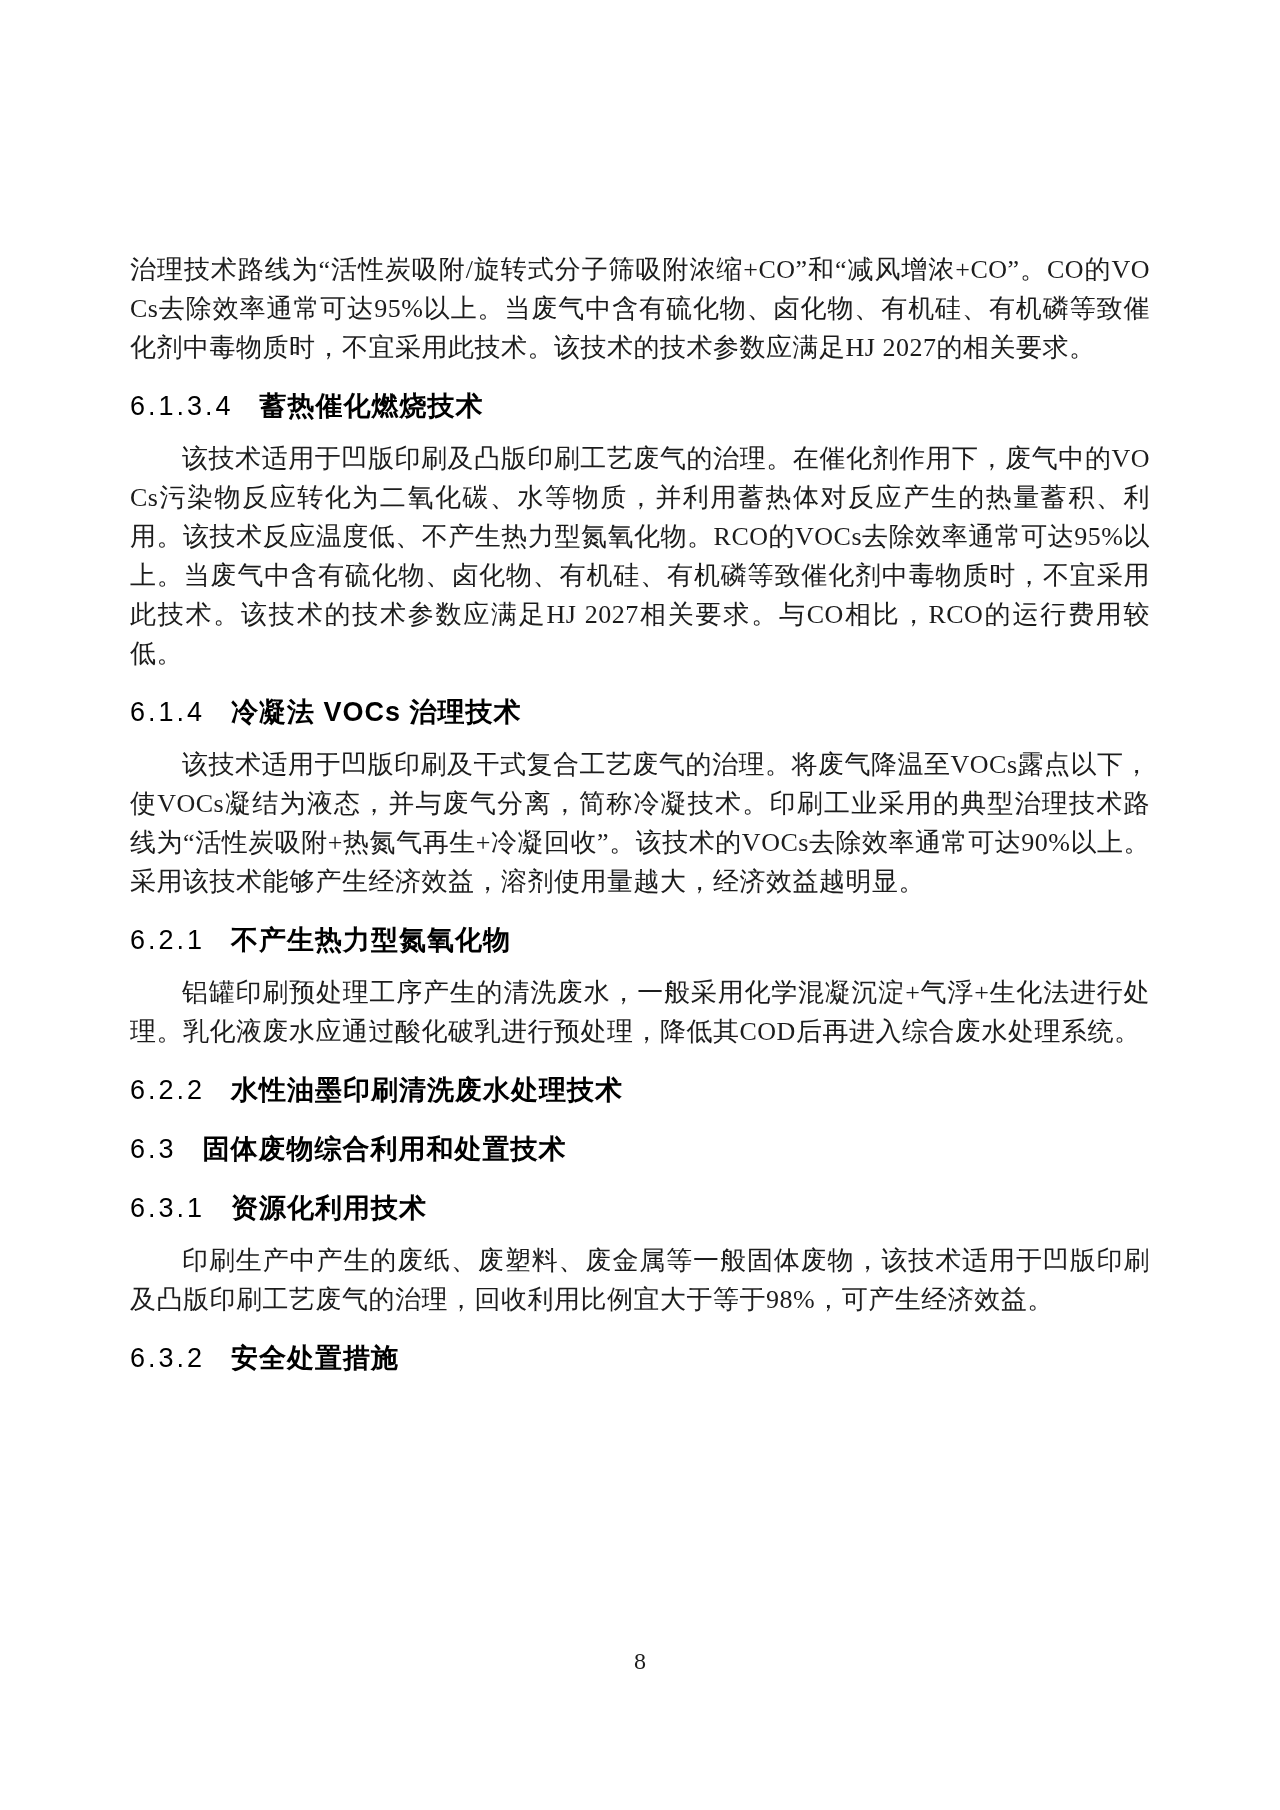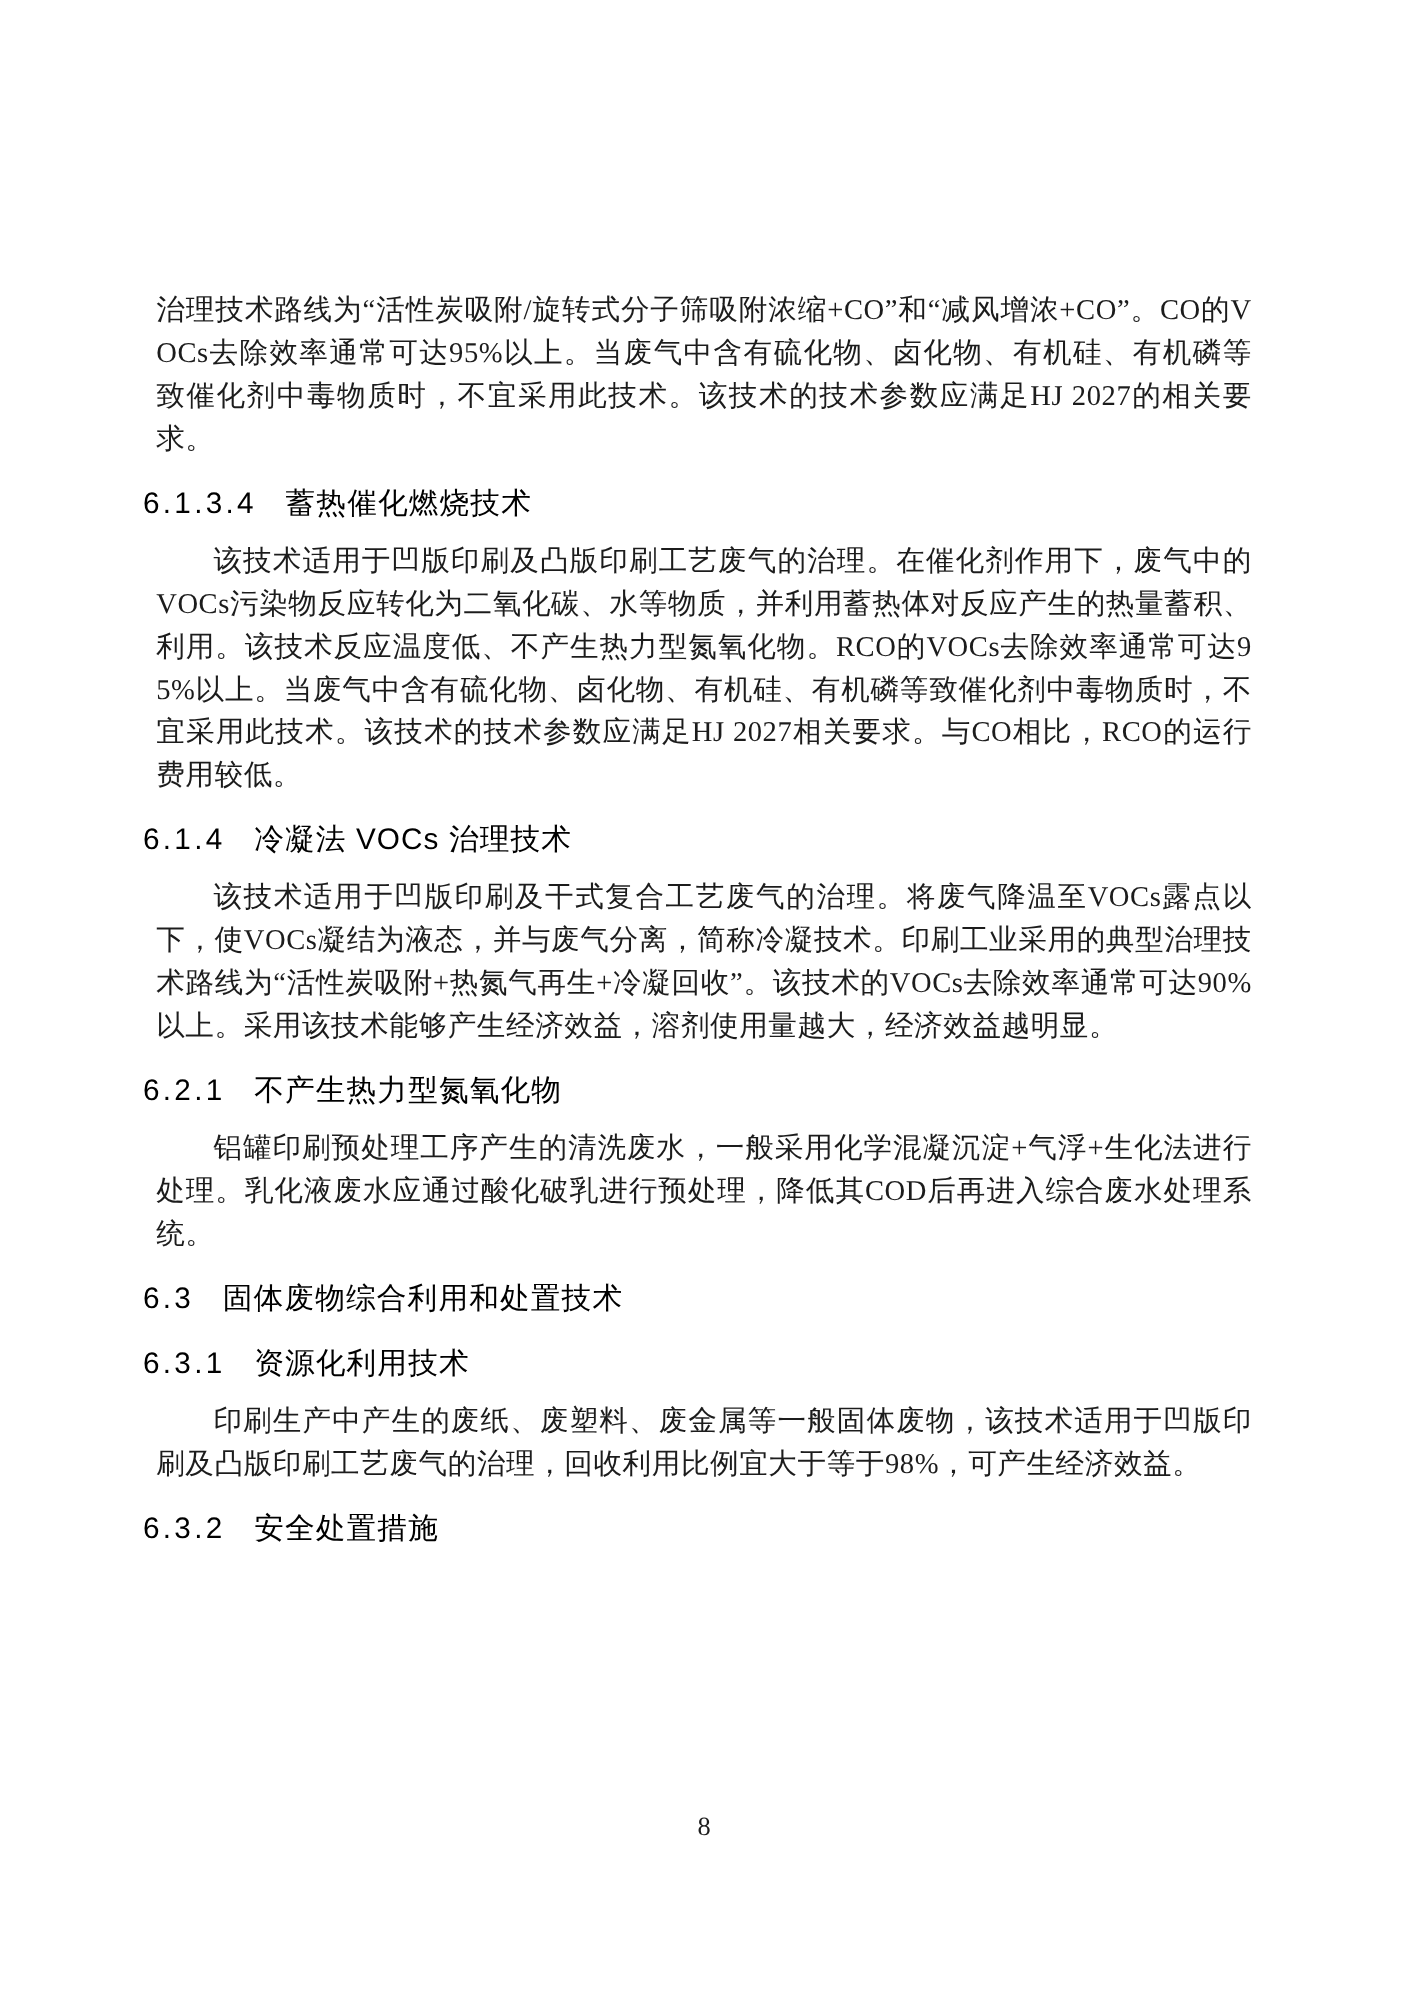--- a/index.html
+++ b/index.html
@@ -15,21 +15,21 @@
     box-sizing: border-box;
     padding: 250px 130px 0 130px;
     overflow: hidden;
     font-family: "Liberation Serif", "DejaVu Serif", serif;
     color: #1c1c1c;
   }
   .doc-body {
     width: 1020px;
   }
   .para {
-    margin: 12px;
+    margin: 0;
     font-size: 26px;
     line-height: 39px;
     text-align: justify;
     text-align-last: left;
     letter-spacing: 0.5px;
     word-break: break-all;
   }
   .para.indent {
     text-indent: 2em;
   }
@@ -42,21 +42,21 @@
     font-weight: 700;
     text-align: left;
   }
   .heading .h-num {
     font-weight: 400;
     letter-spacing: 3px;
     margin-right: 26px;
     margin-top: 28px;
   }
   .heading .h-title {
-    font-weight: 400;
+    font-weight: 700;
     letter-spacing: 1px;
   }
   .page-number {
     position: absolute;
     left: 0;
     top: 1648px;
     width: 1280px;
     text-align: center;
     font-size: 24px;
     font-family: "Liberation Serif", "DejaVu Serif", serif;
@@ -68,19 +68,20 @@
 
 <div class="page">
   <div class="doc-body" id="doc-body">
       <p class="para">治理技术路线为“活性炭吸附/旋转式分子筛吸附浓缩+CO”和“减风增浓+CO”。CO的VOCs去除效率通常可达95%以上。当废气中含有硫化物、卤化物、有机硅、有机磷等致催化剂中毒物质时，不宜采用此技术。该技术的技术参数应满足HJ 2027的相关要求。</p>
       <div class="heading"><span class="h-num">6.1.3.4</span><span class="h-title">蓄热催化燃烧技术</span></div>
       <p class="para indent">该技术适用于凹版印刷及凸版印刷工艺废气的治理。在催化剂作用下，废气中的VOCs污染物反应转化为二氧化碳、水等物质，并利用蓄热体对反应产生的热量蓄积、利用。该技术反应温度低、不产生热力型氮氧化物。RCO的VOCs去除效率通常可达95%以上。当废气中含有硫化物、卤化物、有机硅、有机磷等致催化剂中毒物质时，不宜采用此技术。该技术的技术参数应满足HJ 2027相关要求。与CO相比，RCO的运行费用较低。</p>
       <div class="heading"><span class="h-num">6.1.4</span><span class="h-title">冷凝法 VOCs 治理技术</span></div>
       <p class="para indent">该技术适用于凹版印刷及干式复合工艺废气的治理。将废气降温至VOCs露点以下，使VOCs凝结为液态，并与废气分离，简称冷凝技术。印刷工业采用的典型治理技术路线为“活性炭吸附+热氮气再生+冷凝回收”。该技术的VOCs去除效率通常可达90%以上。采用该技术能够产生经济效益，溶剂使用量越大，经济效益越明显。</p>
       <div class="heading"><span class="h-num">6.2.1</span><span class="h-title">不产生热力型氮氧化物</span></div>
       <p class="para indent">铝罐印刷预处理工序产生的清洗废水，一般采用化学混凝沉淀+气浮+生化法进行处理。乳化液废水应通过酸化破乳进行预处理，降低其COD后再进入综合废水处理系统。</p>
+      <div class="heading"><span class="h-num">6.2.2</span><span class="h-title">水性油墨印刷清洗废水处理技术</span></div>
       <div class="heading"><span class="h-num">6.3</span><span class="h-title">固体废物综合利用和处置技术</span></div>
       <div class="heading"><span class="h-num">6.3.1</span><span class="h-title">资源化利用技术</span></div>
       <p class="para indent">印刷生产中产生的废纸、废塑料、废金属等一般固体废物，该技术适用于凹版印刷及凸版印刷工艺废气的治理，回收利用比例宜大于等于98%，可产生经济效益。</p>
       <div class="heading"><span class="h-num">6.3.2</span><span class="h-title">安全处置措施</span></div>
     </div>
   <div class="page-number">8</div>
 </div>
 
 </body></html>

